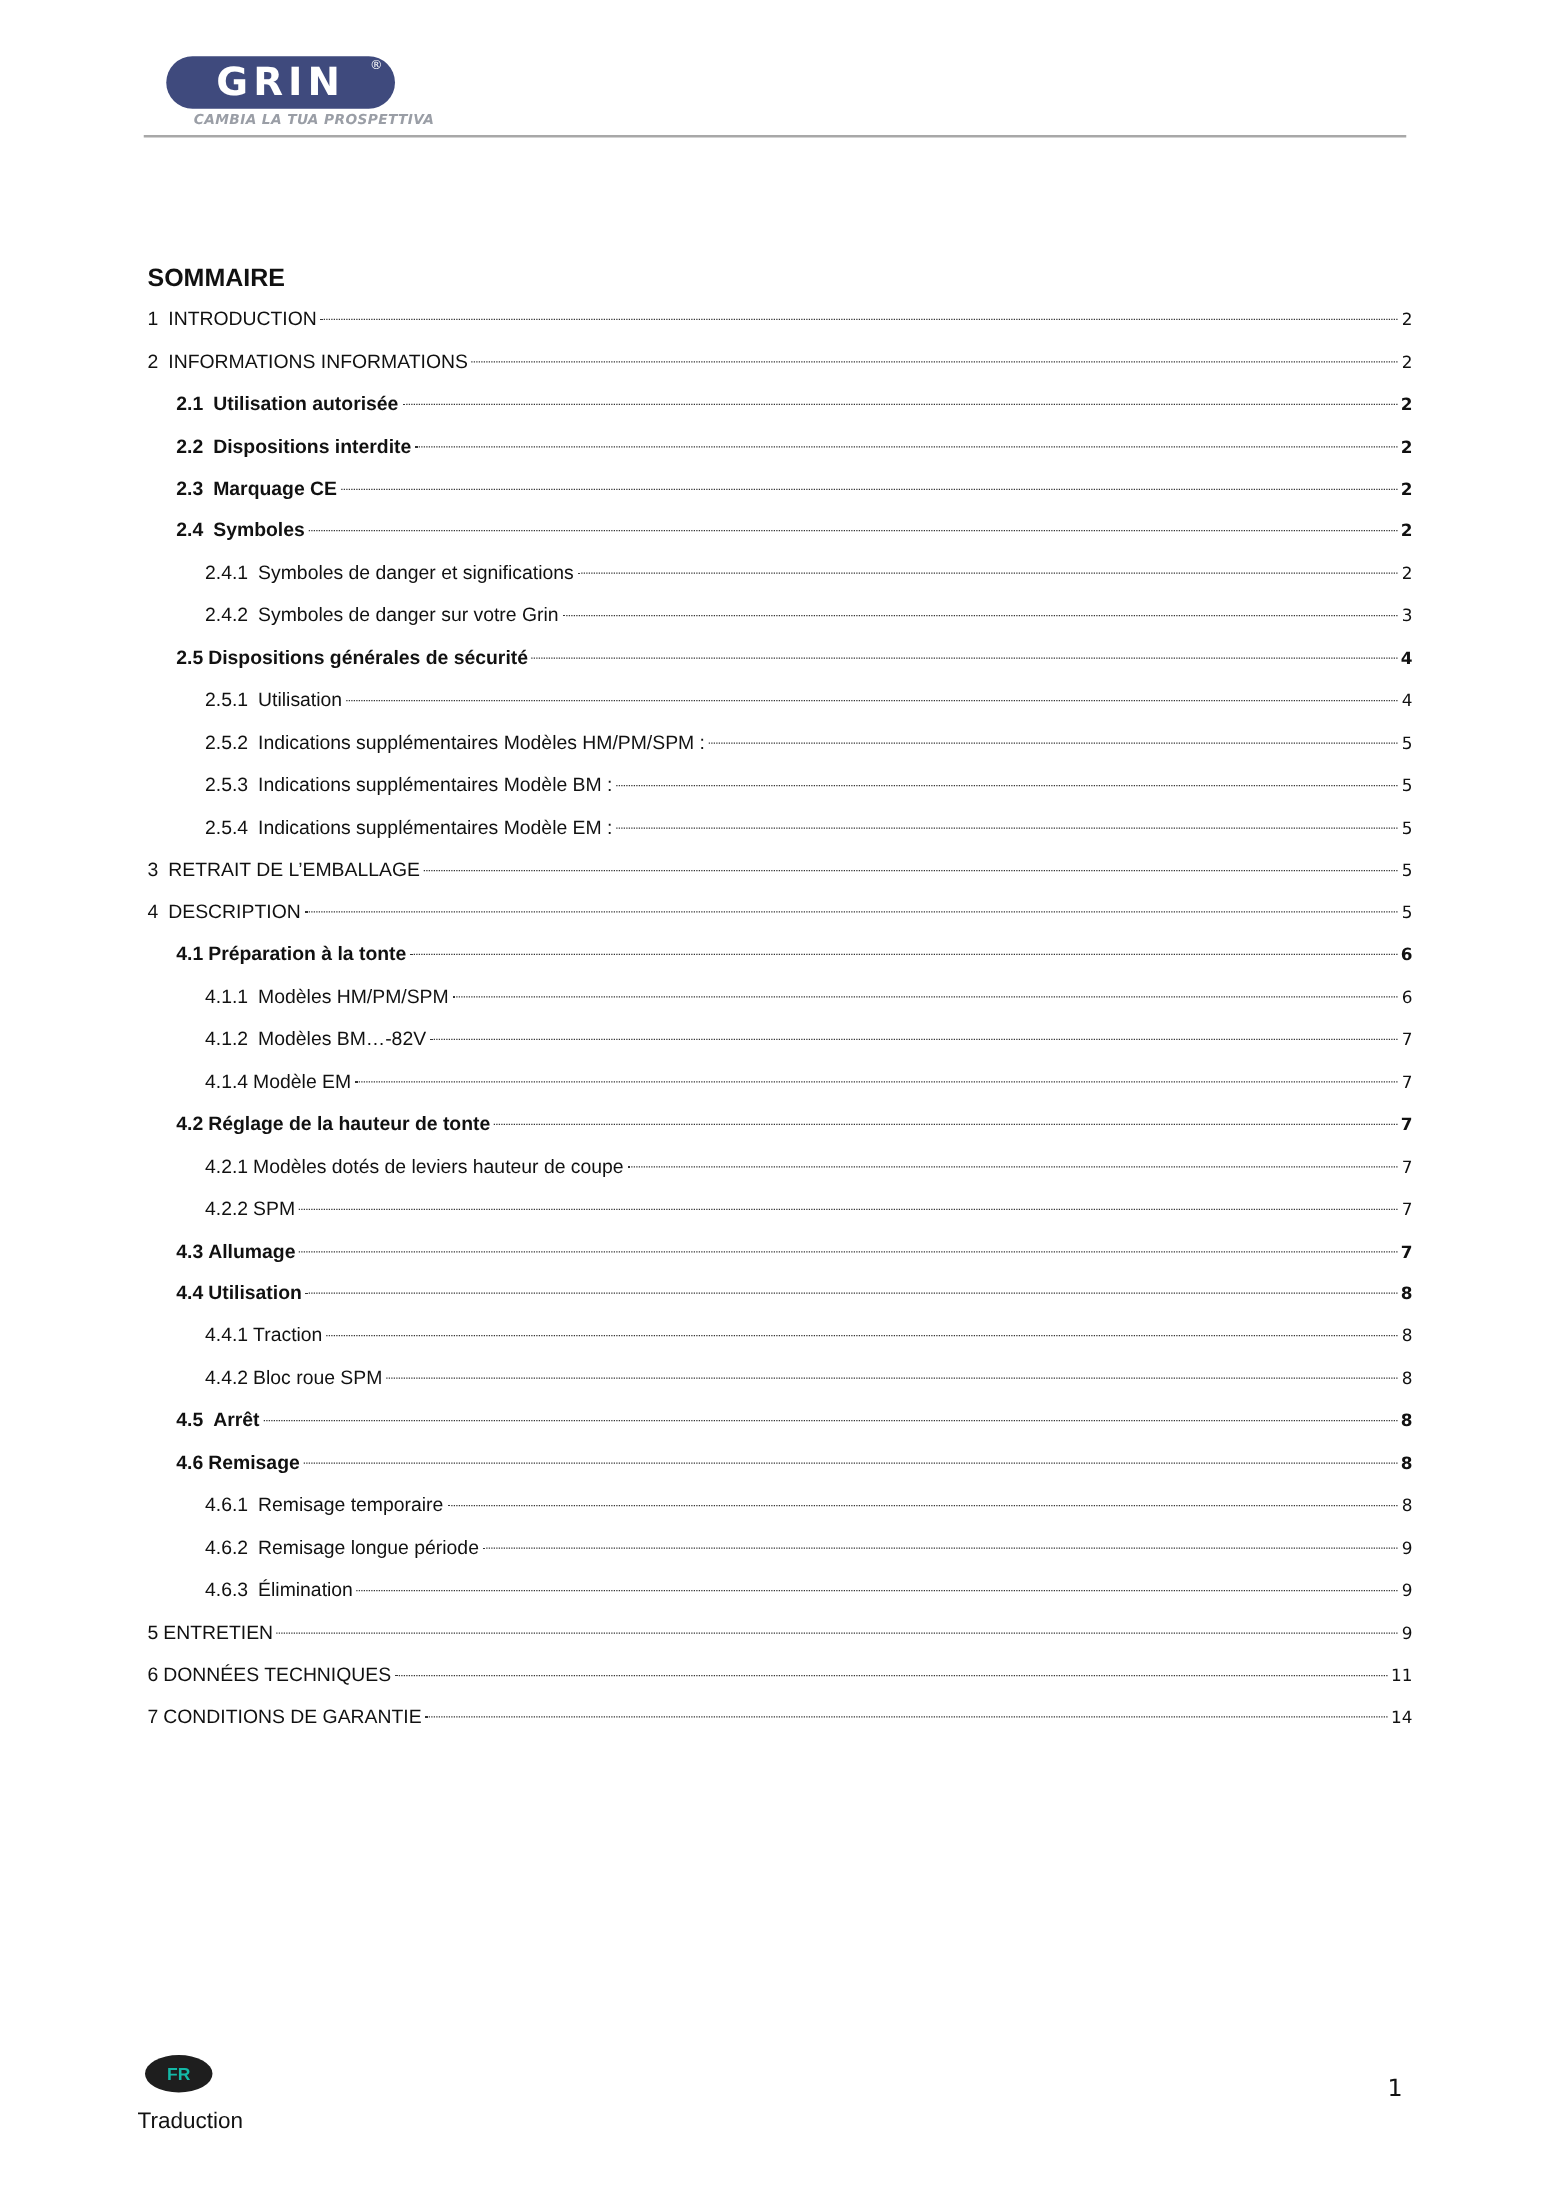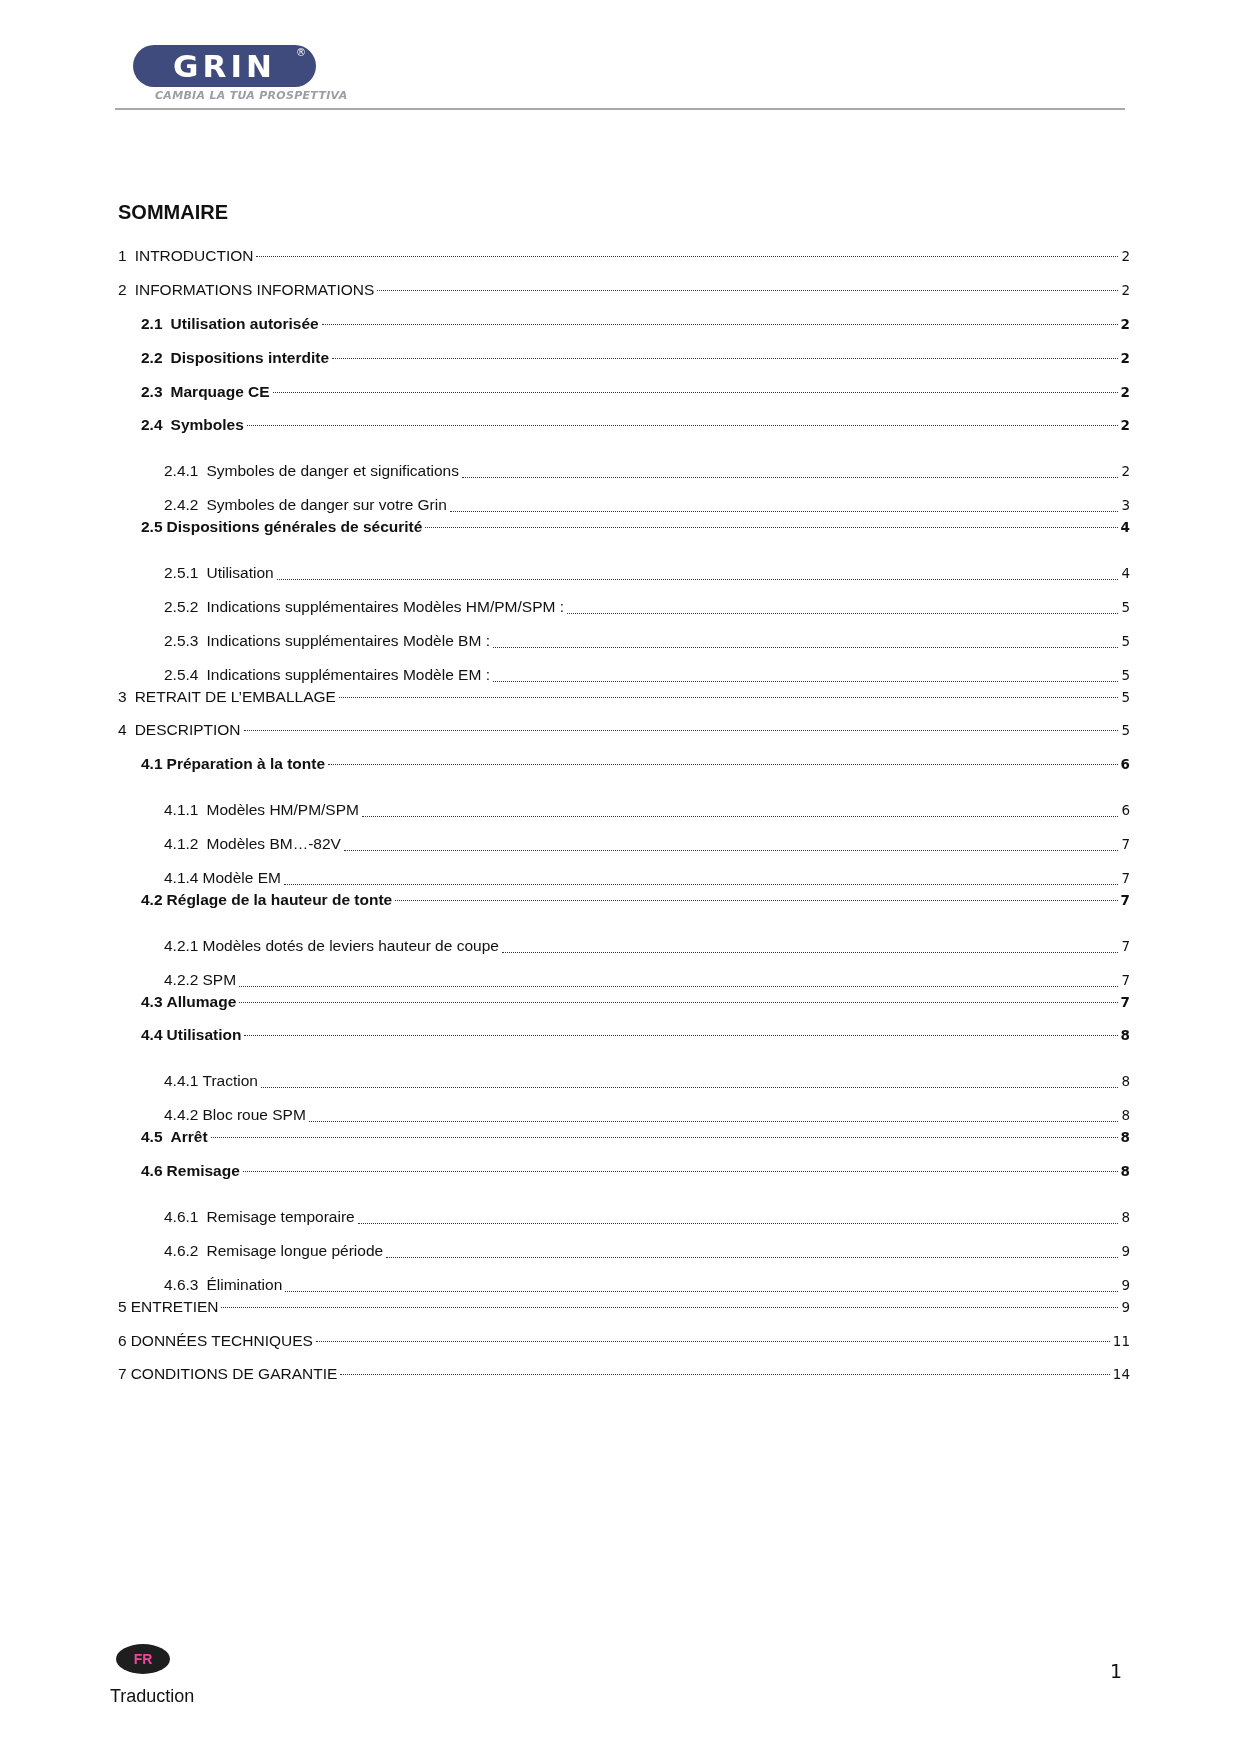--- a/index.html
+++ b/index.html
@@ -69,21 +69,21 @@
       position: absolute;
       left: 115px;
       top: 108px;
       width: 1010px;
       height: 0;
       border-top: 2px solid #a8a8a8;
     }
     .toc-title {
       position: absolute;
       left: 118px;
-      top: 200px;
+      top: 211px;
       font-size: 20px;
       font-weight: bold;
       margin: 0;
       line-height: 24px;
     }
     .toc {
       position: absolute;
       left: 118px;
       top: 245px;
       width: 1012px;
@@ -92,21 +92,21 @@
       position: relative;
       display: flex;
       align-items: baseline;
       font-size: 15.5px;
       height: 33.9px;
       line-height: 22px;
       white-space: nowrap;
     }
     .toc-row.l1 { padding-left: 0; }
     .toc-row.l2 { padding-left: 23px; font-weight: bold; }
-    .toc-row.l3 { padding-left: 46px; align-items: flex-end; }
+    .toc-row.l3 { padding-left: 46px; }
     .toc-num {
       flex: 0 0 auto;
     }
     .toc-num.gap { margin-right: 8px; }
     .toc-num.tight { margin-right: 4px; }
     .toc-text {
       flex: 0 0 auto;
     }
     .toc-leader {
       flex: 1 1 auto;
@@ -124,21 +124,21 @@
       text-align: right;
     }
     .lang-badge {
       position: absolute;
       left: 116px;
       top: 1644px;
       width: 54px;
       height: 30px;
       background: #1e1e1e;
       border-radius: 50%;
-      color: #ec4899;
+      color: #14b8a6;
       font-weight: bold;
       font-size: 14px;
       line-height: 30px;
       text-align: center;
     }
     .lang-caption {
       position: absolute;
       left: 110px;
       top: 1686px;
       font-size: 18px;

